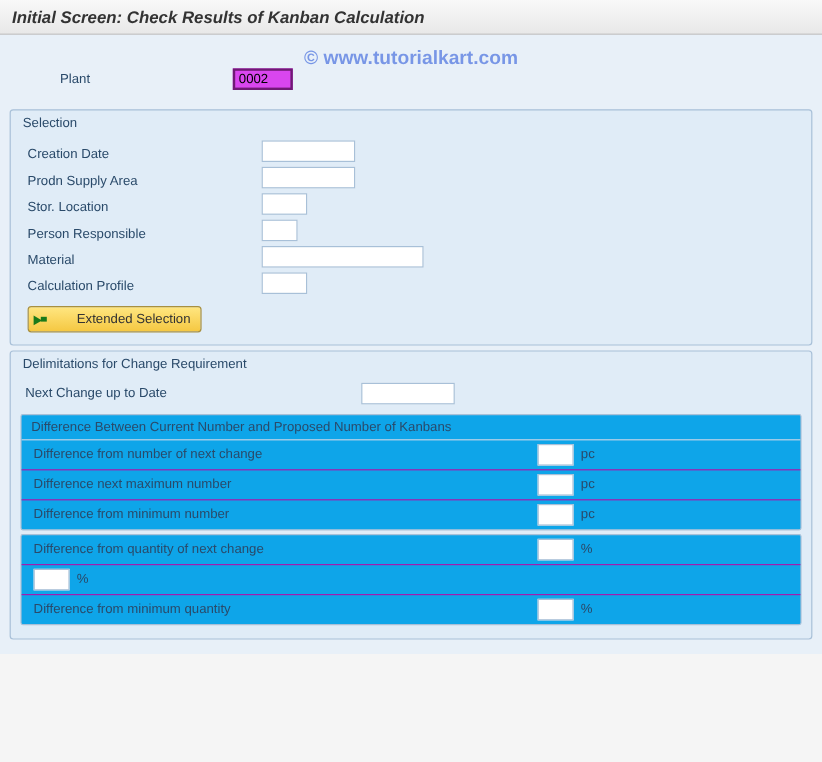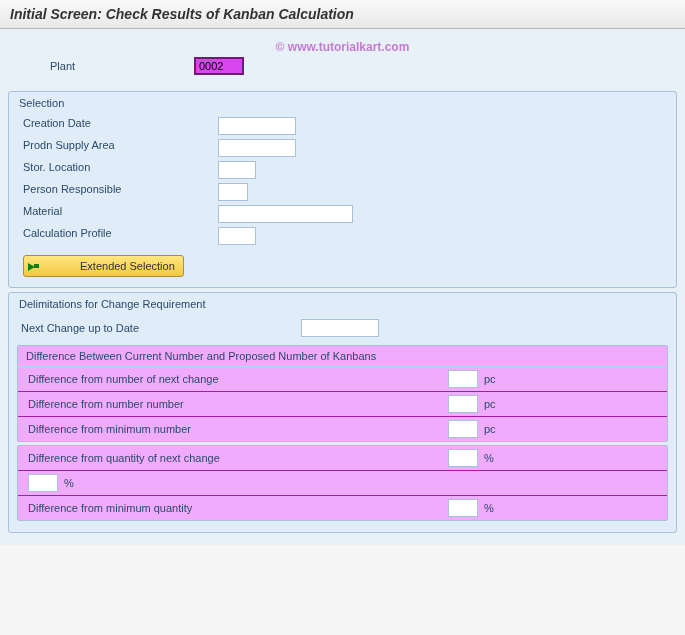--- a/index.html
+++ b/index.html
@@ -23,22 +23,22 @@
       font-weight: bold;
       font-style: italic;
       font-size: 14px;
       color: #333;
     }
     .watermark {
       position: absolute;
       top: 40px;
       left: 50%;
       transform: translateX(-50%);
-      color: #a21caf;
-      font-size: 12px;
+      color: #1d4ed8;
+      font-size: 16px;
       font-weight: bold;
       opacity: 0.55;
       z-index: 100;
       pointer-events: none;
       white-space: nowrap;
     }
     .content {
       padding: 8px;
       background: #e8f0f8;
     }
@@ -76,40 +76,39 @@
       margin: 4px 0;
       padding: 3px 8px 8px 8px;
     }
     .groupbox-title {
       color: #2a4a6a;
       font-size: 11px;
       padding: 2px 0 6px 2px;
     }
     .form-row {
       display: flex;
-      align-items: flex-start;
+      align-items: flex-end;
       padding: 2px 6px;
       min-height: 22px;
     }
     .form-row .field-label {
       width: 195px;
     }
     .btn {
       display: inline-flex;
       align-items: center;
       background: linear-gradient(to bottom, #ffe680, #f5c842);
       border: 1px solid #a89040;
       border-radius: 3px;
       padding: 2px 8px 2px 4px;
       margin: 8px 0 2px 6px;
       height: 22px;
       cursor: pointer;
       font-size: 11px;
       color: #333;
-      gap: 16px;
     }
     .btn .icon {
       margin-right: 24px;
     }
     .arrow-icon {
       width: 12px;
       height: 12px;
       position: relative;
       display: inline-block;
     }
@@ -127,21 +126,21 @@
     .arrow-icon::after {
       content: "";
       position: absolute;
       left: 6px;
       top: 4px;
       width: 5px;
       height: 4px;
       background: #1a7a1a;
     }
     .sub-groupbox {
-      background: #f0abfc;
+      background: #0ea5e9;
       border: 1px solid #a8c0d8;
       border-radius: 2px;
       margin: 3px 0;
       padding: 0;
     }
     .sub-title {
       color: #2a4a6a;
       font-size: 11px;
       padding: 4px 8px;
       border-bottom: 1px solid #c0d4e8;
@@ -231,21 +230,21 @@
     </div>
 
     <div class="sub-groupbox">
       <div class="sub-title">Difference Between Current Number and Proposed Number of Kanbans</div>
       <div class="sub-row">
         <span class="field-label">Difference from number of next change</span>
         <input class="input" style="width: 30px;" value="">
         <span class="unit">pc</span>
       </div>
       <div class="sub-row">
-        <span class="field-label">Difference from number number</span>
+        <span class="field-label">Difference next maximum number</span>
         <input class="input" style="width: 30px;" value="">
         <span class="unit">pc</span>
       </div>
       <div class="sub-row">
         <span class="field-label">Difference from minimum number</span>
         <input class="input" style="width: 30px;" value="">
         <span class="unit">pc</span>
       </div>
     </div>
 

